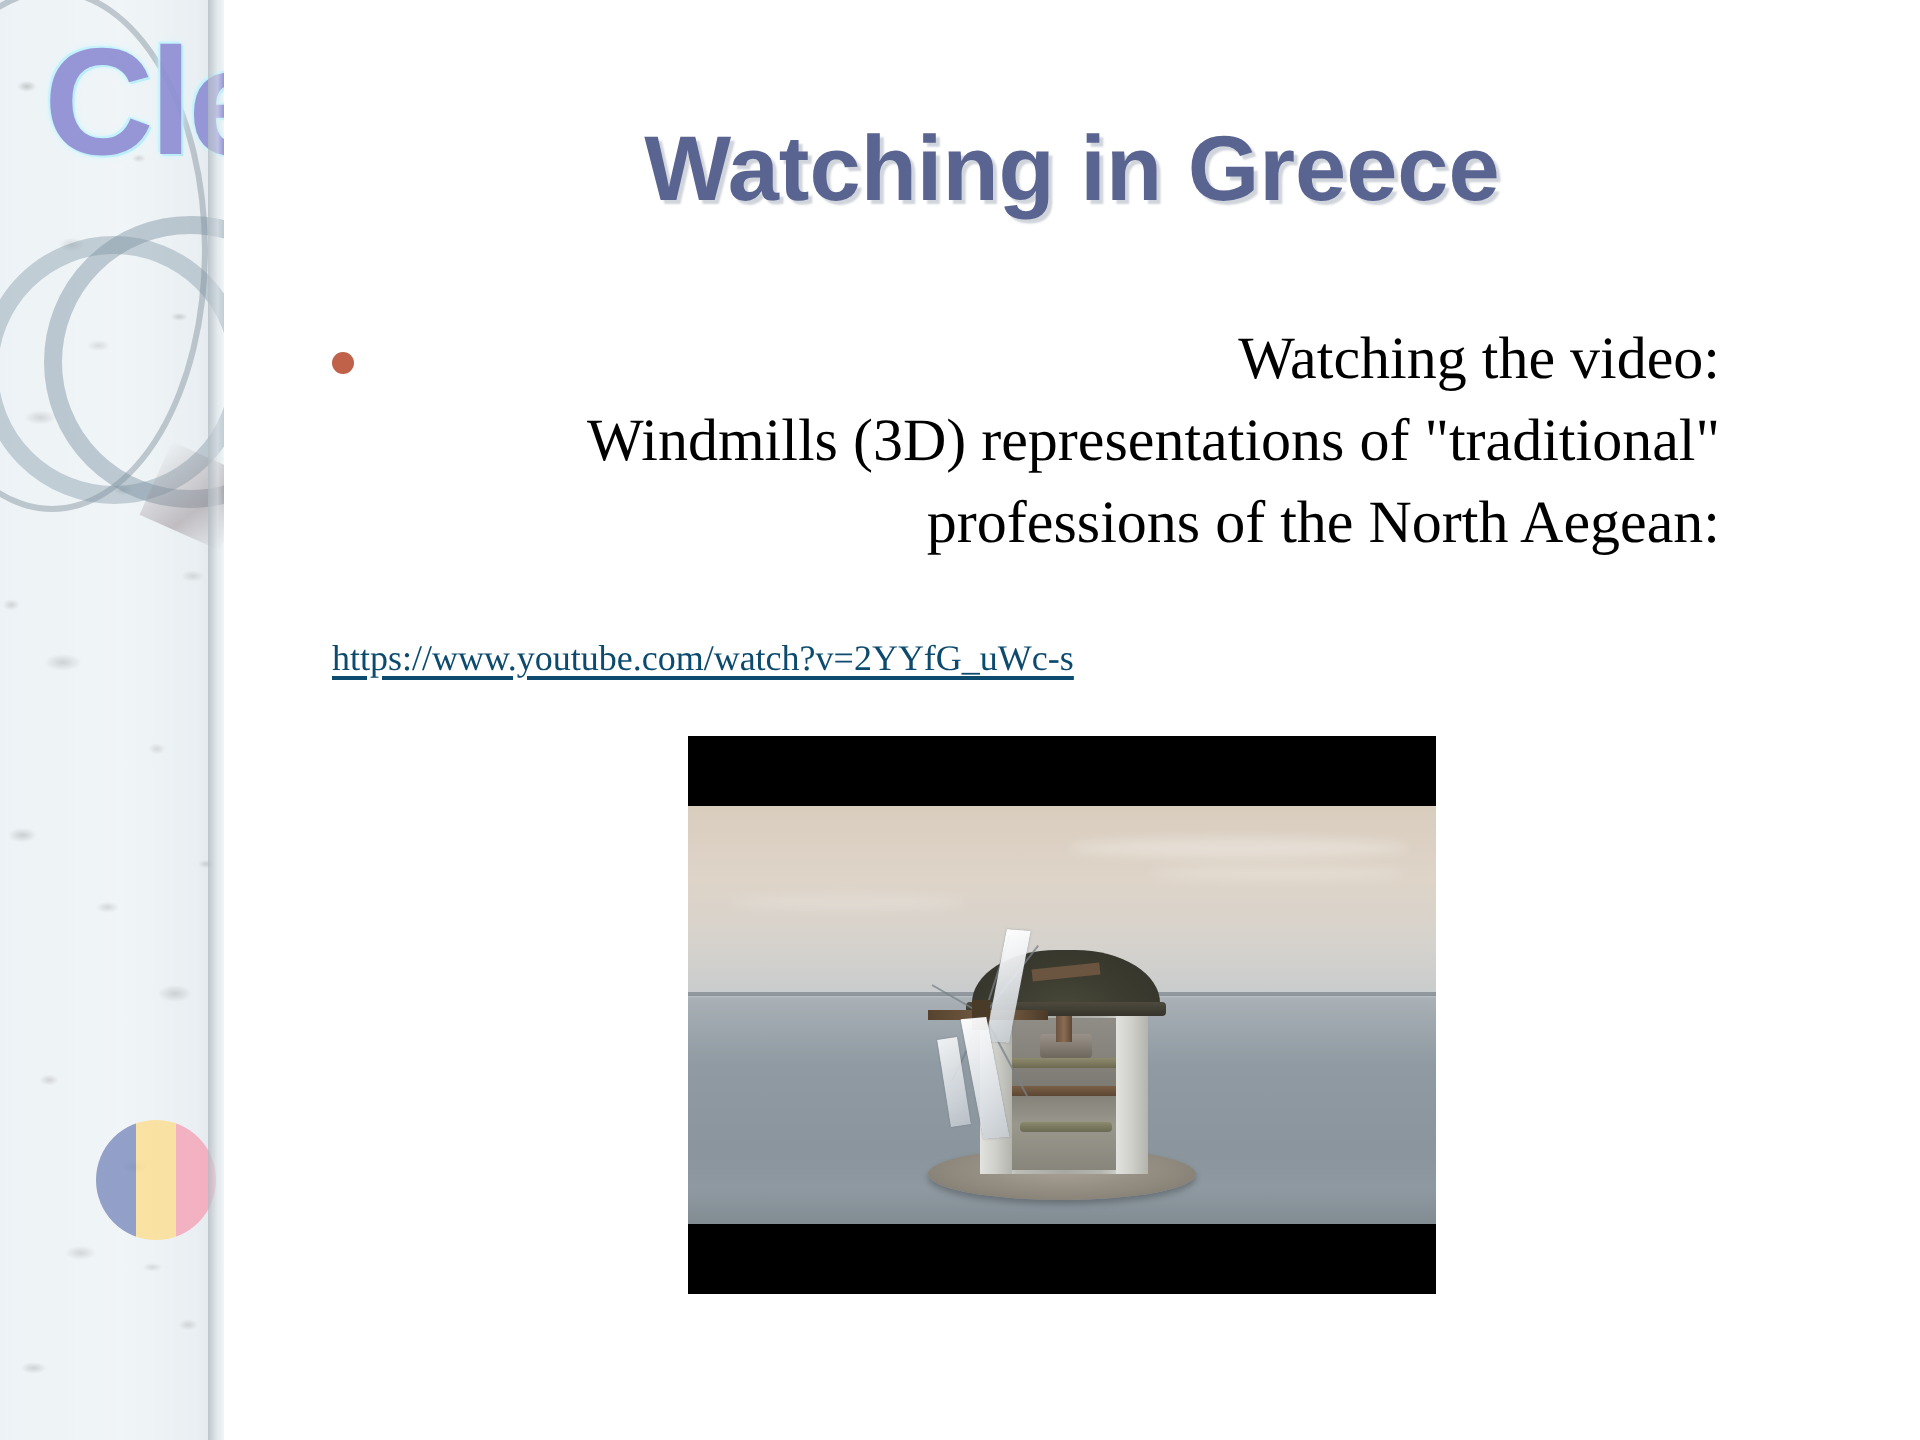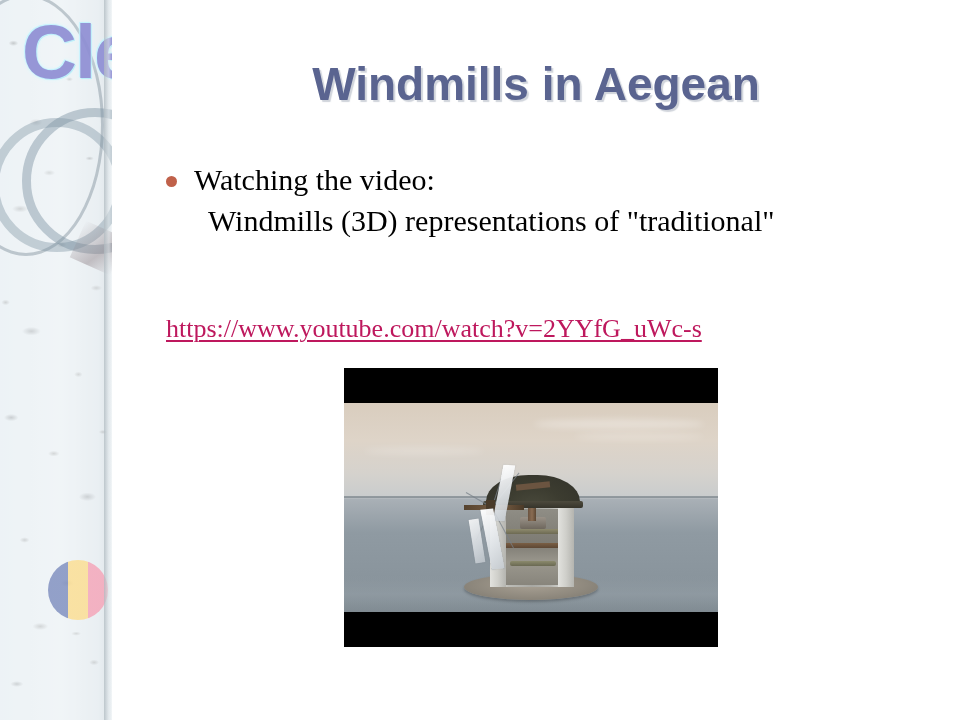--- a/index.html
+++ b/index.html
@@ -141,20 +141,21 @@
     text-shadow: 2px 2px 1px rgba(170,176,190,.55);
     white-space: nowrap;
   }
 
   
   .body-block {
     position: absolute;
     left: 160px;
     top: 160px;
     width: 700px;
+    text-align: right;
   }
   .bullet-line {
     position: relative;
     padding-left: 34px;
     font-size: 30px;
     line-height: 40px;
     color: #000000;
     white-space: nowrap;
   }
   .bullet-dot {
@@ -172,23 +173,23 @@
     color: #000000;
     white-space: nowrap;
   }
   .sub-line.first { padding-left: 48px; }
   .sub-line.second { padding-left: 34px; }
 
   .url-line {
     position: absolute;
     left: 166px;
     top: 312px;
-    font-size: 26px;
+    font-size: 18px;
     line-height: 34px;
-    color: #be185d;
+    color: #0c4a6e;
     text-decoration: underline;
     text-decoration-thickness: 2px;
     text-underline-offset: 3px;
     white-space: nowrap;
     cursor: pointer;
   }
 
   
   .video-frame {
     position: absolute;
@@ -341,31 +342,32 @@
     <div class="sidebar-texture"></div>
     <div class="sidebar-ring ring-a"></div>
     <div class="sidebar-ring ring-b"></div>
     <div class="sidebar-ring ring-c"></div>
     <div class="sidebar-streak"></div>
     <div class="sidebar-word">Cle</div>
     <div class="flag-dot"></div>
     <div class="sidebar-edge"></div>
   </div>
 
-  <div class="slide-title">Windmills in Aegean</div>
+  <div class="slide-title">Watching in Greece</div>
 
   <div class="body-block">
 
     <div class="bullet-line">
       <span class="bullet-dot"></span>
       <span>Watching the video:</span>
     </div>
 
     <div class="sub-line first">Windmills (3D) representations of "traditional"</div>
 
+    <div class="sub-line second">professions of the North Aegean:</div>
   </div>
 
   <div class="url-line">https://www.youtube.com/watch?v=2YYfG_uWc-s</div>
 
   <div class="video-frame">
     <div class="video-inner">
       <div class="vid-cloud c1"></div>
       <div class="vid-cloud c2"></div>
       <div class="vid-cloud c3"></div>
       <div class="vid-horizon"></div>

